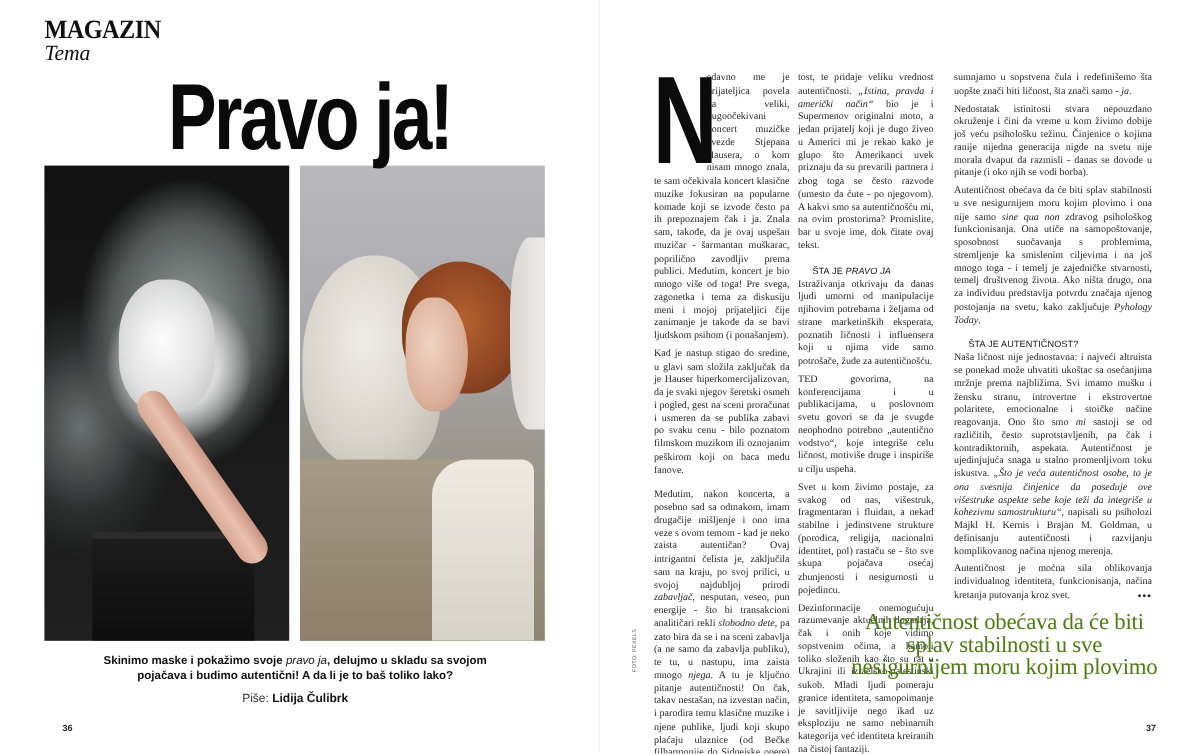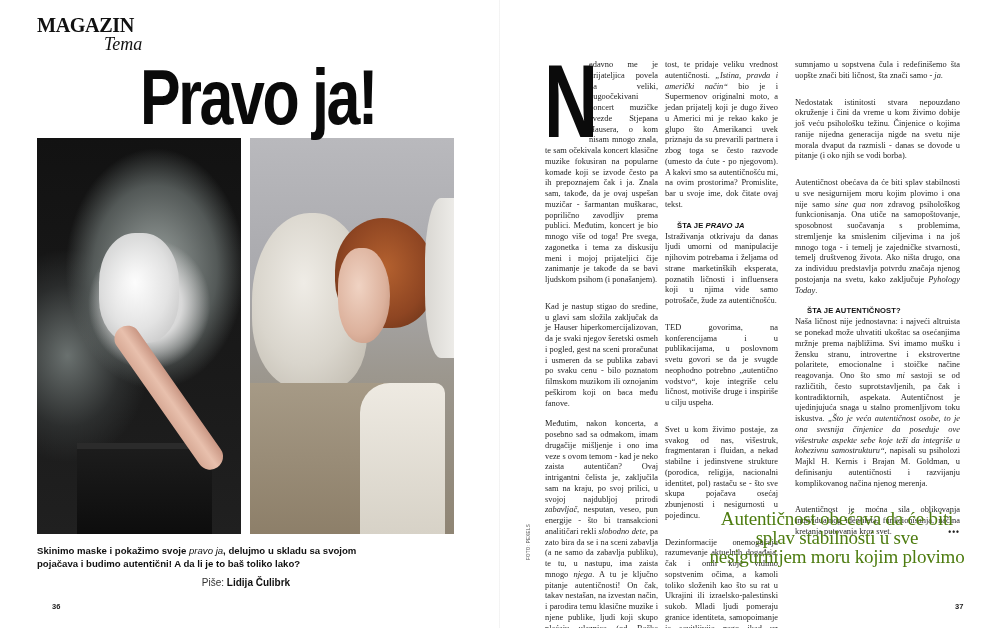--- a/index.html
+++ b/index.html
@@ -5,21 +5,21 @@
   * { margin: 0; padding: 0; box-sizing: border-box; }
   html, body { width: 1000px; height: 628px; background: #ffffff; overflow: hidden; }
   body { position: relative; font-family: "Liberation Serif", serif; color: #1a1a1a; }
 
   .page { position: absolute; top: 0; height: 628px; background: #ffffff; }
   .page-left { left: 0; width: 500px; }
   .page-right { left: 500px; width: 500px; }
   .gutter { position: absolute; left: 499px; top: 0; width: 2px; height: 628px;
             background: linear-gradient(90deg, #f1f1f1, #fafafa); }
 
-  .section-label { position: absolute; left: 37px; top: 14px; line-height: 1; text-align: right; }
+  .section-label { position: absolute; left: 37px; top: 14px; line-height: 1; }
   .section-label .mag { font-family: "Liberation Serif", serif; font-weight: bold;
         font-size: 22px; letter-spacing: -0.5px; transform: scaleX(0.92); transform-origin: left;
         display: block; color: #111; }
   .section-label .tema { font-family: "Liberation Serif", serif; font-style: italic;
         font-size: 18px; display: block; margin-top: -1px; color: #111; }
 
   .headline { position: absolute; left: 140px; top: 58px; font-family: "Liberation Sans", sans-serif;
         font-weight: bold; font-size: 78px; letter-spacing: -3px; line-height: 1;
         transform: scaleX(0.78); transform-origin: left top; color: #0a0a0a; z-index: 3; }
 
@@ -49,41 +49,41 @@
         background: radial-gradient(ellipse at 50% 45%, #b4612f 0%, #8e4522 60%, #5f2e16 100%);
         border-radius: 50% 55% 45% 45%; }
   .photo-2 .face { position: absolute; left: 88px; top: 110px; width: 52px; height: 95px;
         background: radial-gradient(ellipse at 40% 40%, #f0d3c3 0%, #dcb19c 60%, #b98a74 100%);
         border-radius: 40% 50% 50% 45%; }
   .photo-2 .shirt { position: absolute; left: 110px; top: 245px; width: 85px; height: 151px;
         background: linear-gradient(180deg,#eeeae2,#d7d2c7); border-radius: 30px 10px 0 0; }
   .photo-2 .bust-right { position: absolute; left: 175px; top: 60px; width: 40px; height: 160px;
         background: linear-gradient(90deg,#d9d7d2,#f4f3f0); border-radius: 40% 0 0 40%; }
 
-  .deck { position: absolute; left: 37px; top: 544px; width: 418px; text-align: left;
+  .deck { position: absolute; left: 37px; top: 544px; width: 418px; text-align: center;
         font-family: "Liberation Sans", sans-serif; font-weight: bold; font-size: 9.6px; line-height: 13px; color: #111; }
   .deck i { font-weight: normal; }
   .byline { position: absolute; left: 37px; top: 577px; width: 418px; text-align: center;
         font-family: "Liberation Sans", sans-serif; font-size: 10px; color: #333; }
   .byline b { color: #111; }
 
   .page-num { position: absolute; top: 602px; font-family: "Liberation Sans", sans-serif;
         font-size: 7.5px; font-weight: bold; color: #222; }
   .page-num.left { left: 37px; padding-left: 15px; }
   .page-num.right { left: 955px; }
 
   .photo-credit { position: absolute; left: 526px; top: 560px; font-family: "Liberation Sans", sans-serif;
         font-size: 4.5px; color: #555; transform: rotate(-90deg); transform-origin: left top; letter-spacing: 0.3px; white-space: nowrap; }
 
   .col { position: absolute; font-family: "Liberation Serif", serif; font-size: 8.4px; line-height: 10.75px;
          color: #1e1e1e; text-align: justify; hyphens: manual; }
   .col p { margin: 0; text-indent: 0; }
-  .col p + p { margin-top: 16px; }
+  .col p + p { margin-top: 4px; }
   .col .gap { height: 10px; }
-  .col h4 { font-family: "Liberation Sans", sans-serif; font-weight: bold; font-size: 7.6px;
+  .col h4 { font-family: "Liberation Sans", sans-serif; font-weight: normal; font-size: 7.6px;
             letter-spacing: 0.1px; line-height: 10px; margin: 0 0 1px 0; color: #111; padding-left: 12px; }
   .col h4 i { font-style: italic; }
   .col em { font-style: italic; }
   .col-1 { left: 545px; top: 60px; width: 113px; }
   .col-2 { left: 665px; top: 60px; width: 113px; }
   .col-3 { left: 795px; top: 60px; width: 165px; }
 
   .dropcap { float: left; font-family: "Liberation Sans", sans-serif; font-weight: bold;
         font-size: 104px; line-height: 78px; height: 80px; margin: 2px 5px 0 -1px; color: #0b0b0b;
         transform: scaleX(0.72); transform-origin: left top; width: 40px; }

